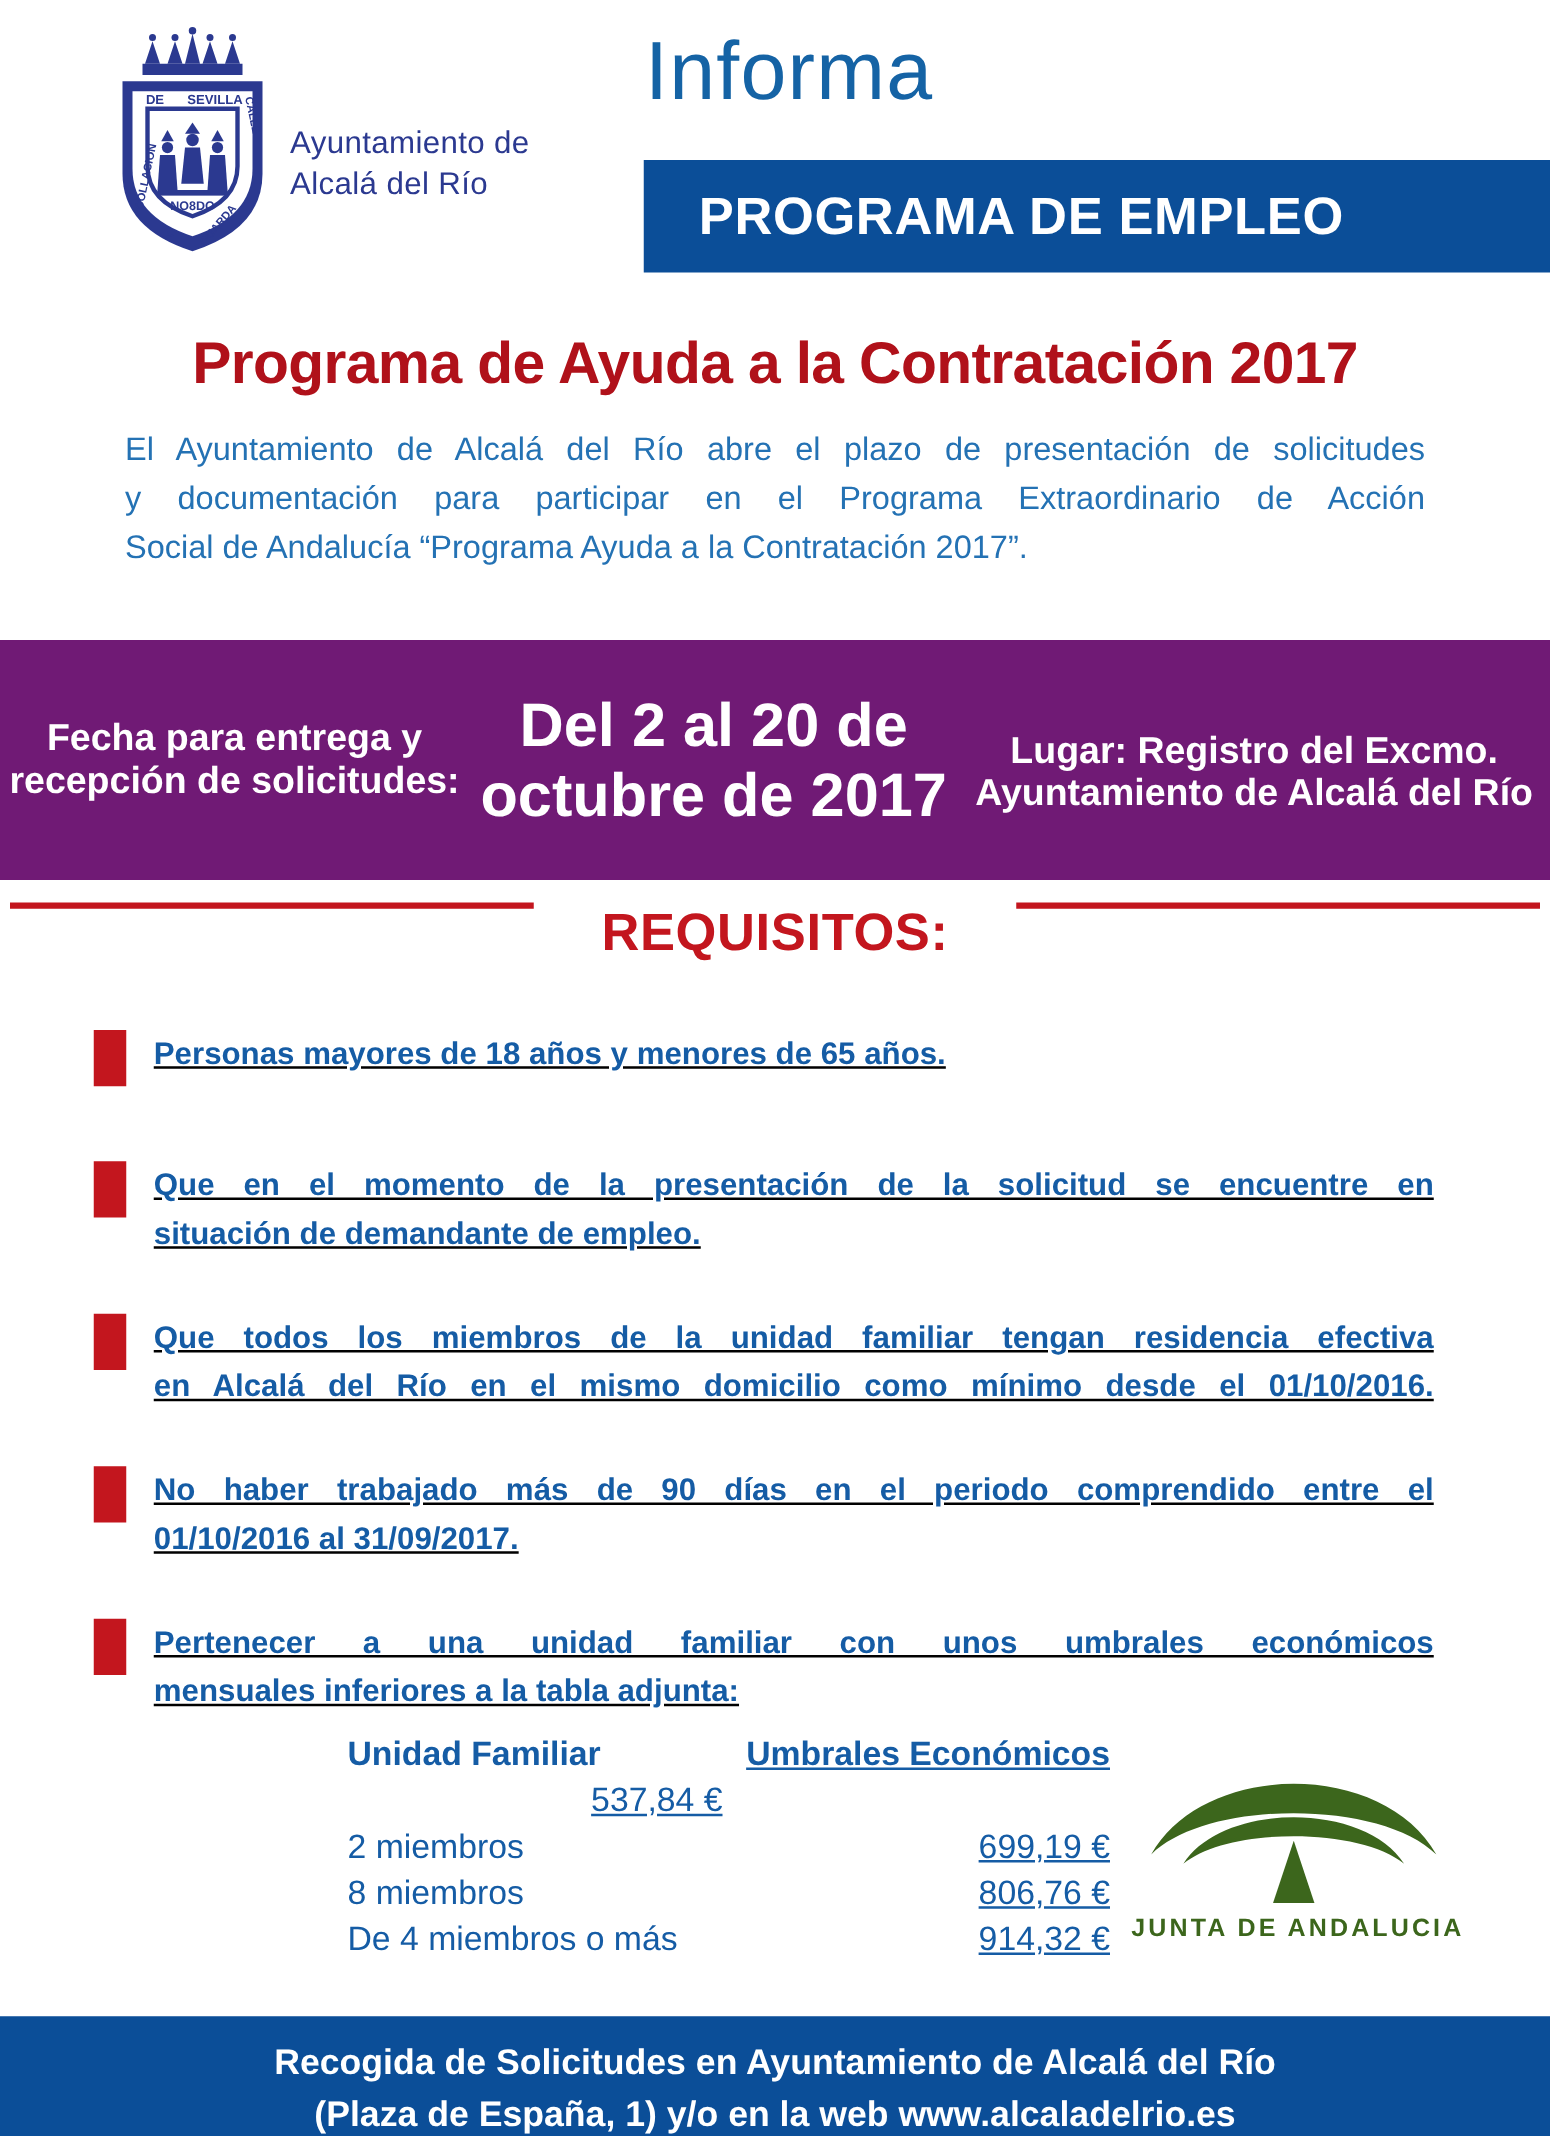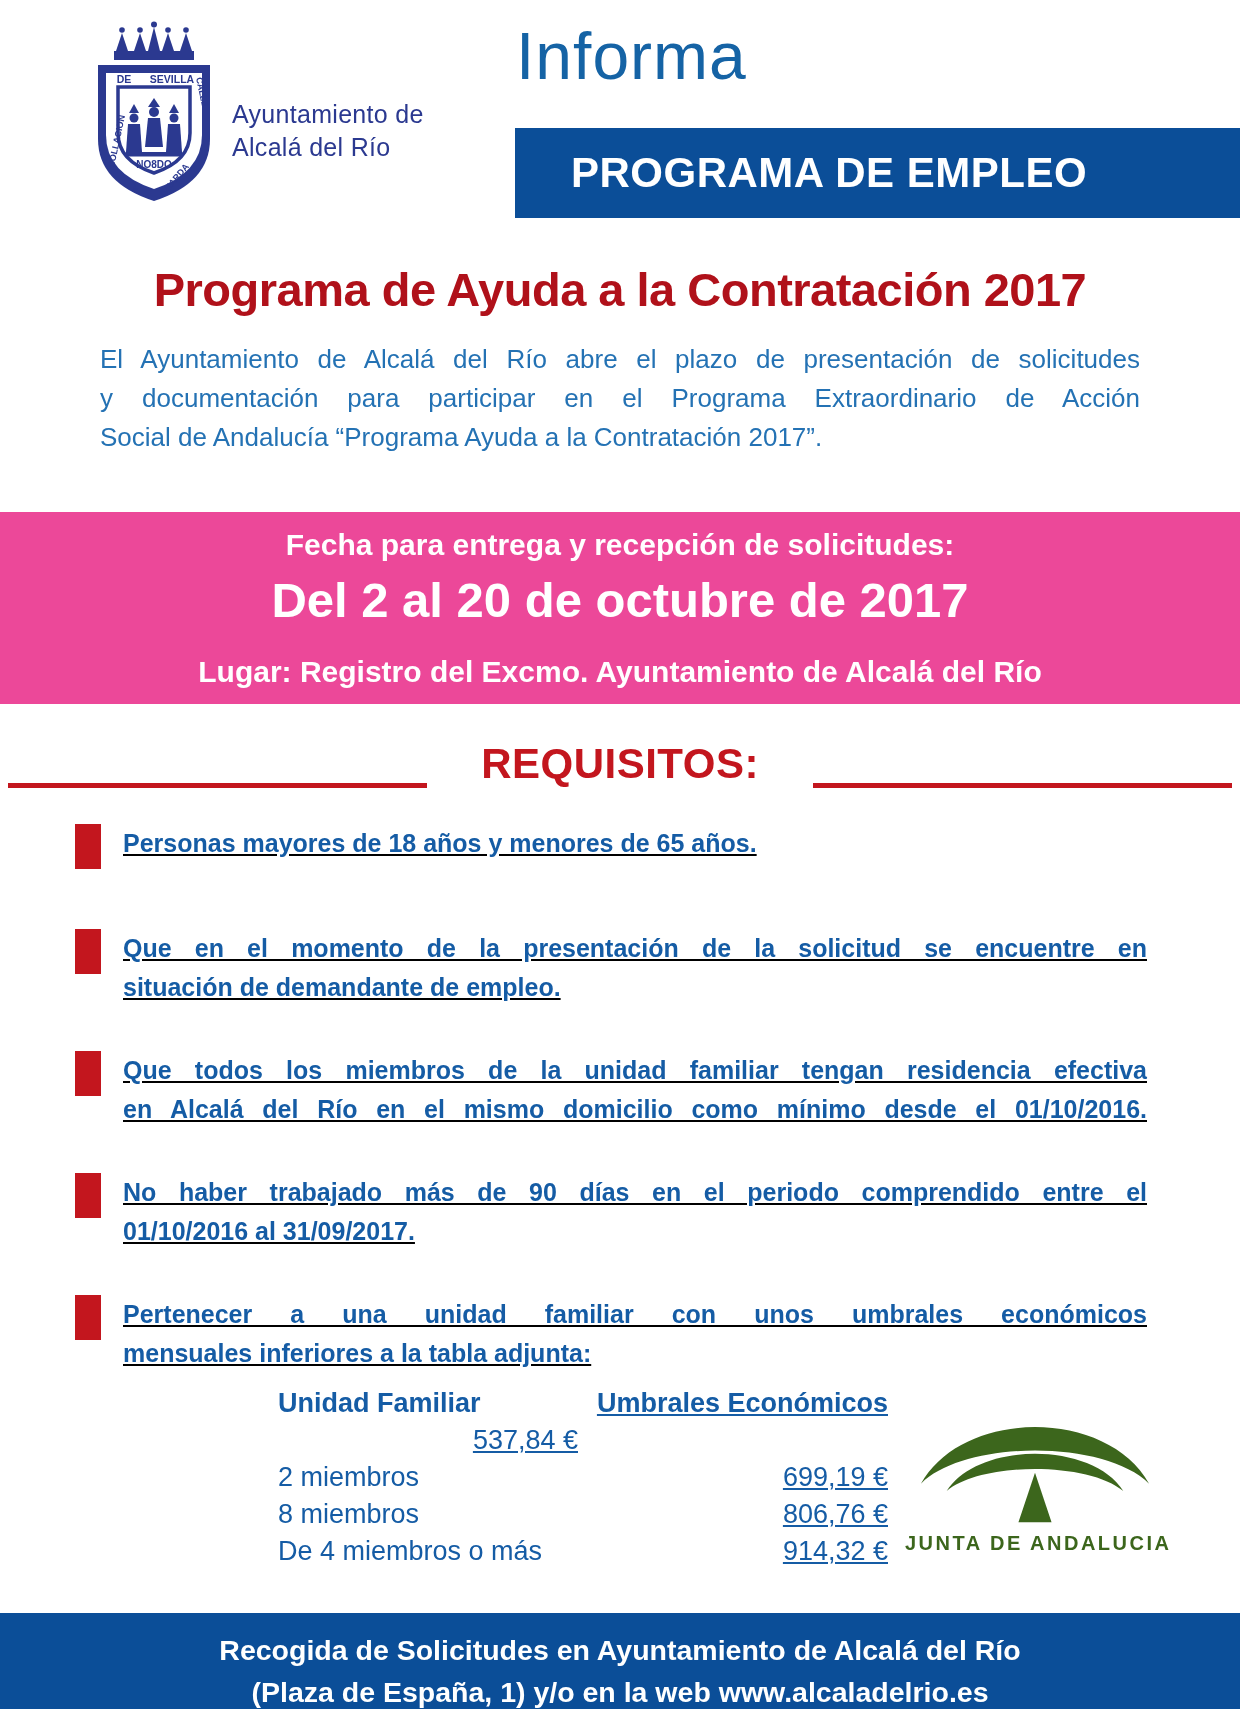--- a/index.html
+++ b/index.html
@@ -5,33 +5,33 @@
   html,body{margin:0;padding:0;background:#ffffff;}
   #poster{
     position:relative;width:1240px;height:1709px;background:#ffffff;
     font-family:"Liberation Sans",sans-serif;overflow:hidden;
   }
   
   .crest{position:absolute;left:84px;top:20px;width:140px;height:192px;}
   .orgname{position:absolute;left:232px;top:98px;color:#2b3990;font-size:25px;line-height:33px;letter-spacing:.3px;}
   .informa{position:absolute;left:516px;top:18px;color:#1563a5;font-size:66px;font-weight:400;letter-spacing:1px;}
   .progbox{position:absolute;left:515px;top:128px;right:0;height:90px;background:#0b4e98;display:flex;align-items:center;}
-  .progbox span{color:#ffffff;font-weight:bold;font-size:42px;letter-spacing:.5px;padding-left:56px;}
+  .progbox span{color:#ffffff;font-weight:bold;font-size:42px;letter-spacing:.5px;padding-left:44px;}
   
   .title{position:absolute;left:0;top:262px;width:1240px;margin:0;text-align:center;color:#b0111a;font-size:47px;font-weight:bold;letter-spacing:-.5px;}
   .intro{position:absolute;left:100px;top:340px;width:1040px;color:#2472b4;font-size:26px;line-height:39px;}
   .jline{text-align:justify;text-align-last:justify;}
   
-  .dateb{position:absolute;left:0;top:512px;width:1240px;height:192px;background:#ec4899;color:#fff;
-         display:flex;flex-direction:column;align-items:center;justify-content:center;text-align:center;}
+  .dateb{position:absolute;left:0;top:512px;width:1240px;height:192px;background:#701a75;color:#fff;
+         display:flex;flex-direction:row;align-items:center;justify-content:center;text-align:center;}
   .dateb .d1{font-size:30px;font-weight:bold;}
   .dateb .d2{font-size:49px;font-weight:bold;margin:10px 0 8px 0;}
   .dateb .d3{font-size:30px;font-weight:bold;margin-top:19px;}
   
-  .reqhead{position:absolute;left:0;top:722px;width:1240px;height:66px;display:flex;align-items:flex-end;padding:0;box-sizing:border-box;}
+  .reqhead{position:absolute;left:0;top:722px;width:1240px;height:66px;display:flex;align-items:flex-start;padding:0;box-sizing:border-box;}
   .rule{flex:1;height:5px;background:#c3161e;margin:0 8px;}
   .reqtitle{color:#c3161e;font-size:42px;font-weight:bold;letter-spacing:.5px;margin:0 46px;}
   
   .reqlist{position:absolute;left:75px;top:824px;width:1072px;margin:0;padding:0;list-style:none;text-decoration:underline;}
   .reqlist li{display:flex;margin-bottom:44px;}
   .reqlist li:first-child{margin-bottom:60px;}
   .bullet{flex:0 0 26px;width:26px;height:45px;background:#c3161e;margin-right:22px;}
   .reqtxt{flex:1;color:#155ca5;font-size:25px;font-weight:bold;line-height:39px;}
   
   .ttable{position:absolute;left:278px;top:1385px;color:#155ca5;font-size:27px;}

